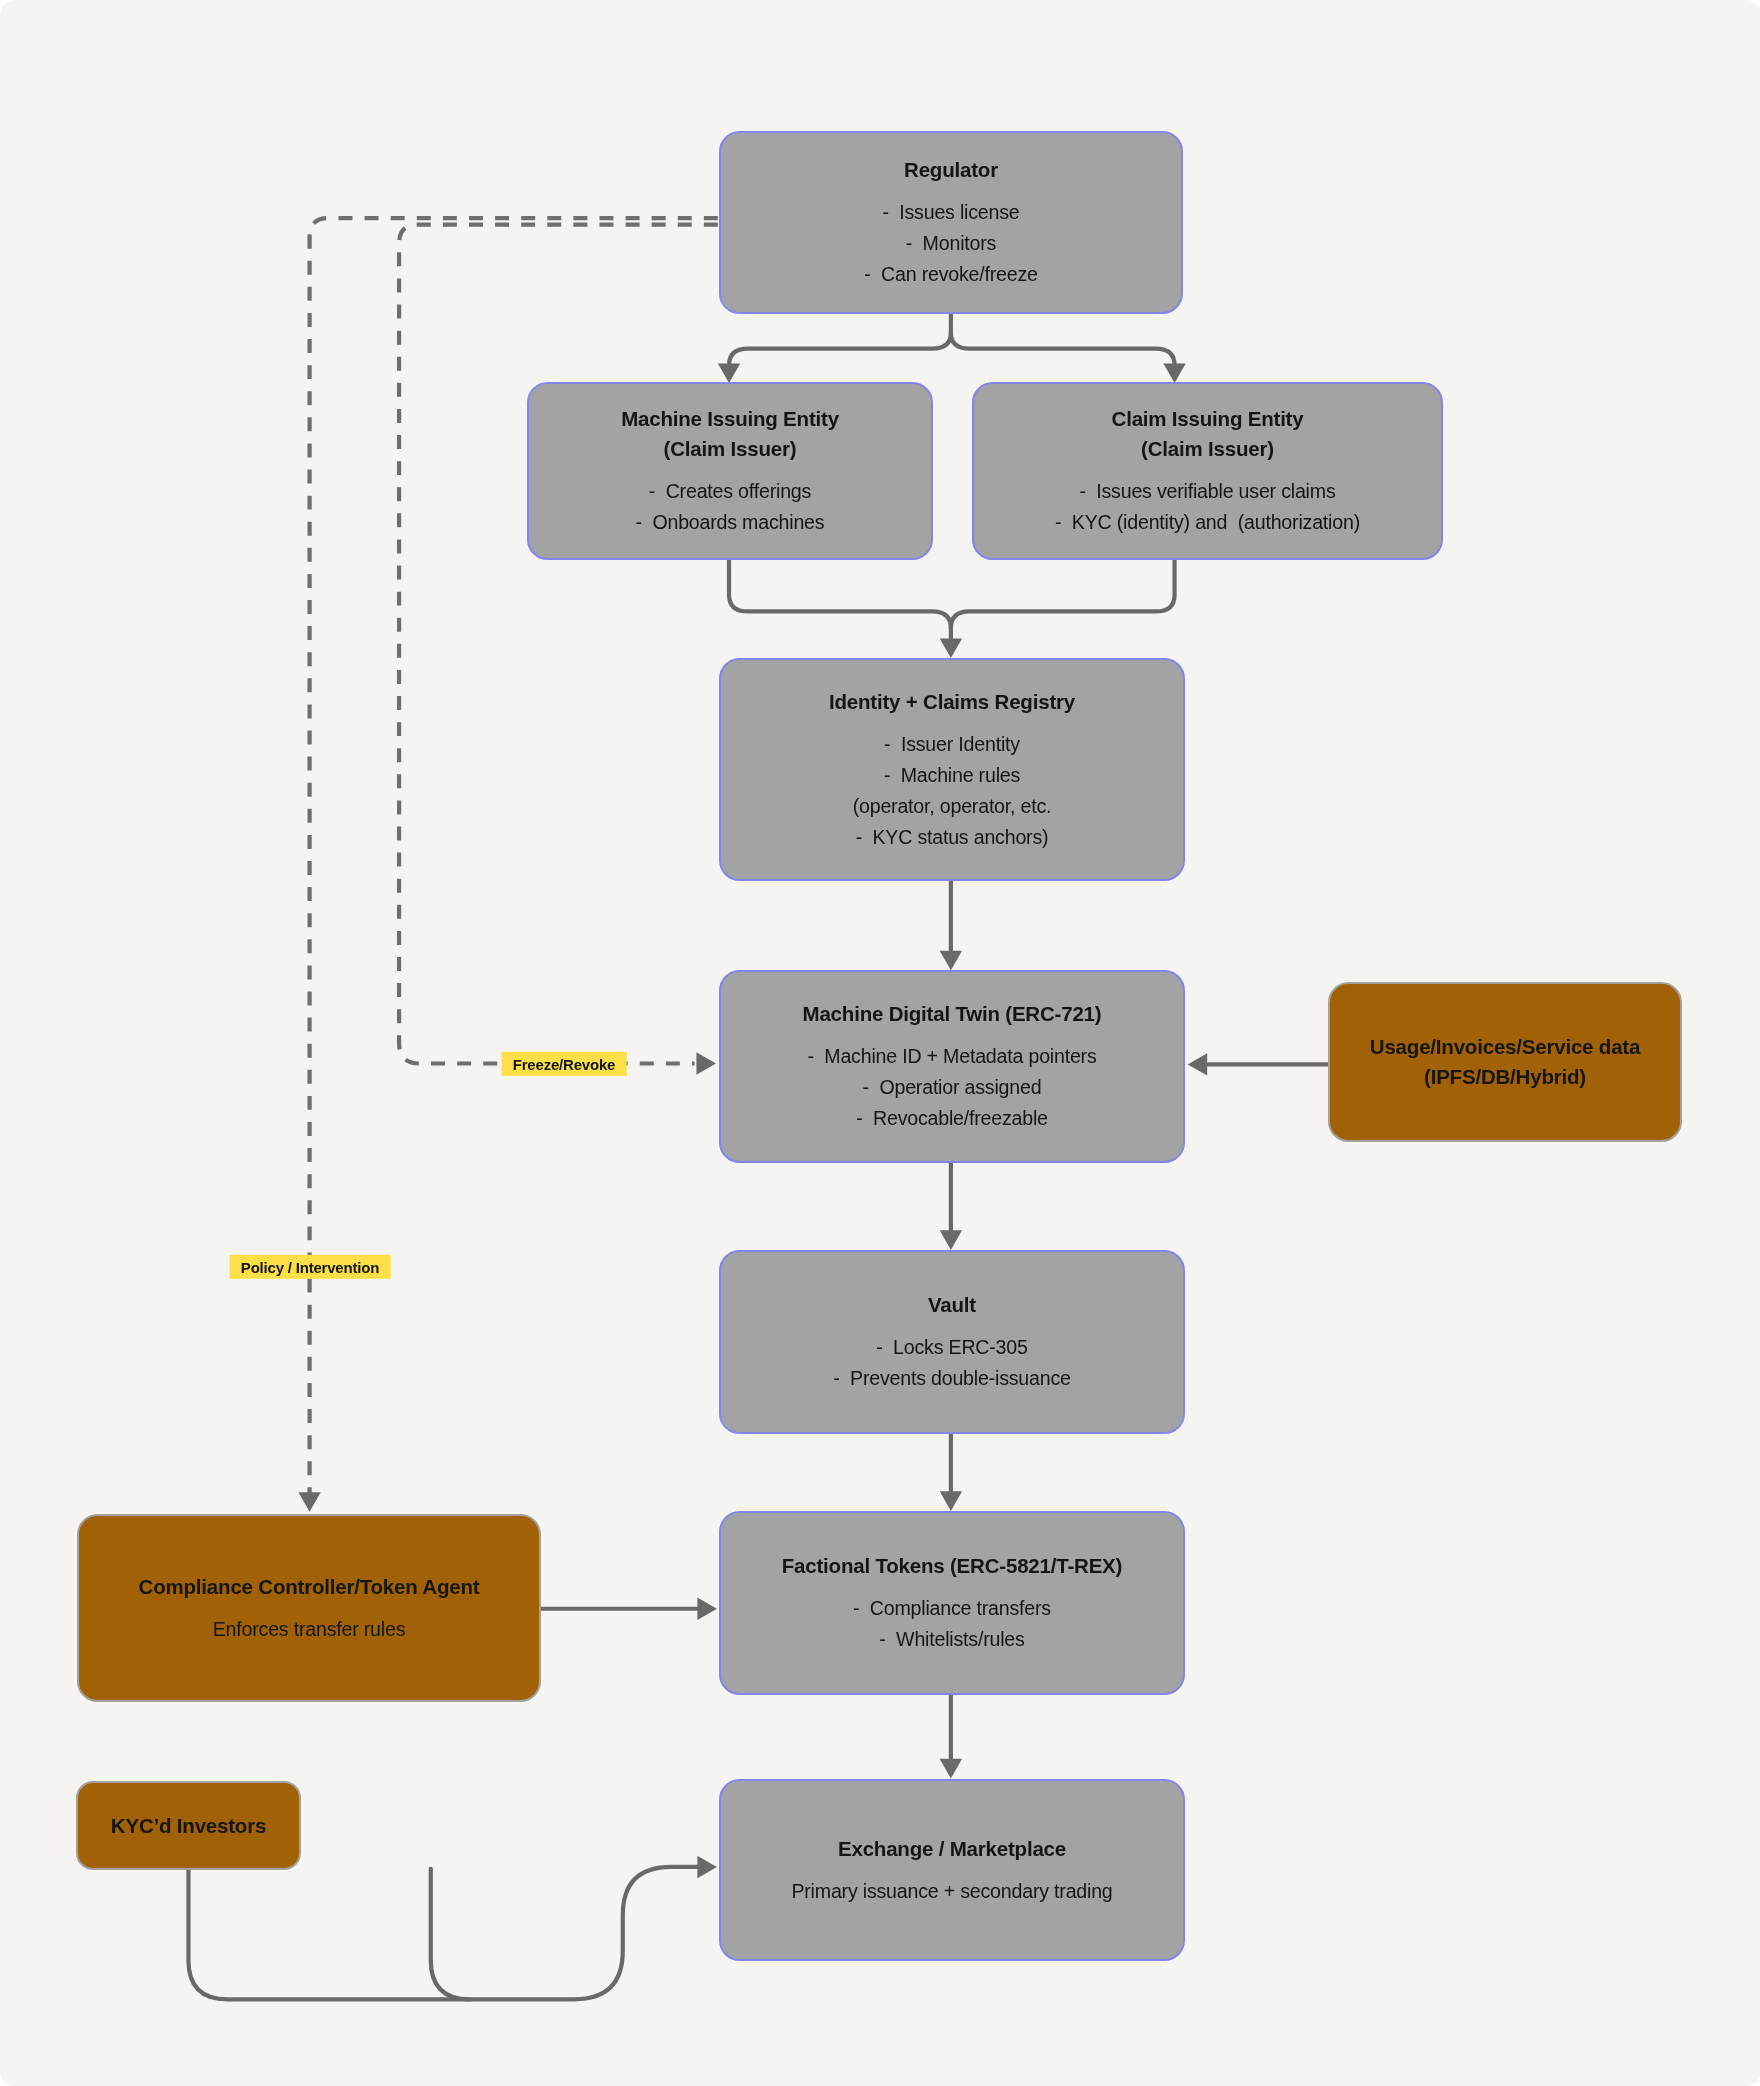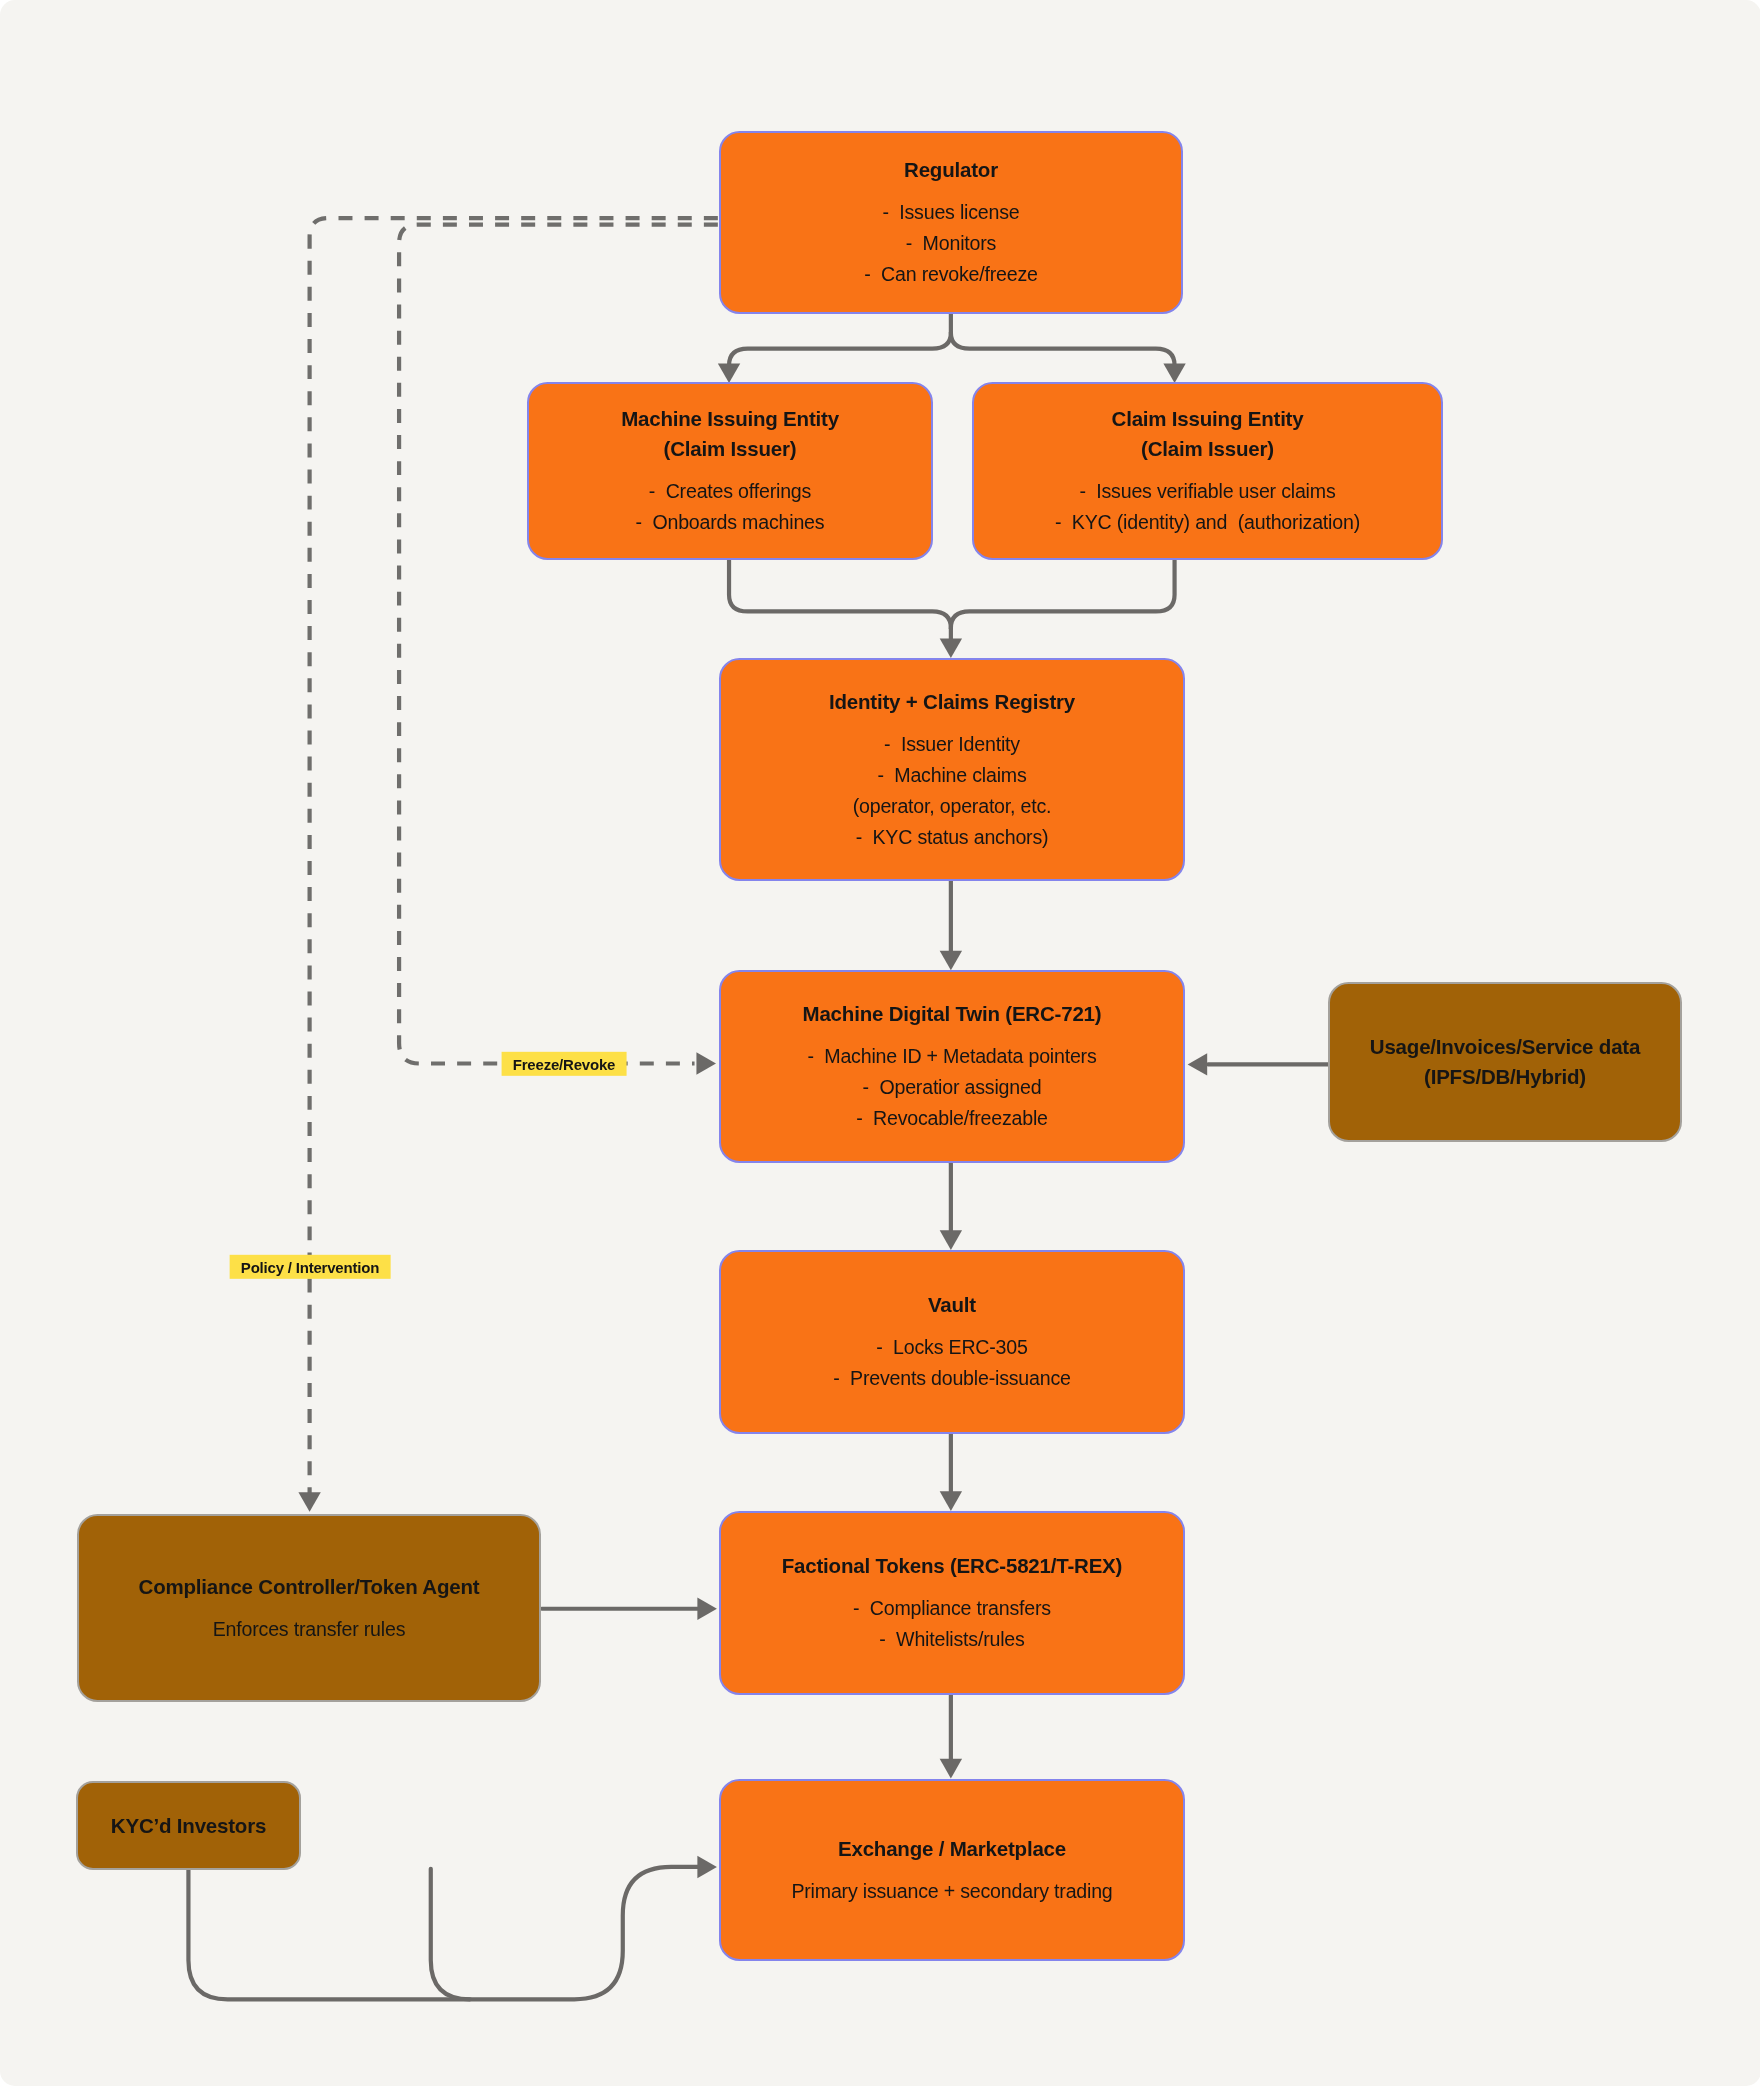--- a/index.html
+++ b/index.html
@@ -12,21 +12,21 @@
     overflow:hidden;
     color:#151515;
     letter-spacing:-0.2px;
   }
   #edges{position:absolute;left:0;top:0;z-index:1;pointer-events:none;}
   .node{
     position:absolute;z-index:2;box-sizing:border-box;
     display:flex;flex-direction:column;align-items:center;justify-content:center;
     text-align:center;border-radius:20.5px;padding:15px 17px;
   }
-  .node.purple{background:#f97316;border:2.3px solid #8484ec;}
+  .node.purple{background:#a3a3a3;border:2.3px solid #8484ec;}
   .node.gray{background:#a16207;border:2.3px solid #a4a19c;}
   .node-title{font-weight:700;font-size:20.5px;line-height:30px;white-space:pre;}
   .node-title:empty{display:none;}
   .node-lines{margin-top:12px;font-size:19.6px;line-height:31px;}
   .node-lines:empty{display:none;}
   .node-lines .line{white-space:pre;}
   .edge-label{
     position:absolute;z-index:3;transform:translate(-50%,-50%);
     background:#fde047;padding:3.7px 11.2px;
     font-weight:600;font-size:15px;white-space:pre;
@@ -103,21 +103,21 @@
     <div class="node-lines">
         <div class="line">-  Issues verifiable user claims</div>
         <div class="line">-  KYC (identity) and  (authorization)</div>
       </div>
   </div>
 
   <div class="node purple" style="left:719px;top:658px;width:466px;height:223px;">
     <div class="node-title">Identity + Claims Registry</div>
     <div class="node-lines">
         <div class="line">-  Issuer Identity</div>
-        <div class="line">-  Machine claims</div>
+        <div class="line">-  Machine rules</div>
         <div class="line">(operator, operator, etc.</div>
         <div class="line">-  KYC status anchors)</div>
       </div>
   </div>
 
   <div class="node purple" style="left:719px;top:970px;width:466px;height:193px;">
     <div class="node-title">Machine Digital Twin (ERC-721)</div>
     <div class="node-lines">
         <div class="line">-  Machine ID + Metadata pointers</div>
         <div class="line">-  Operatior assigned</div>

